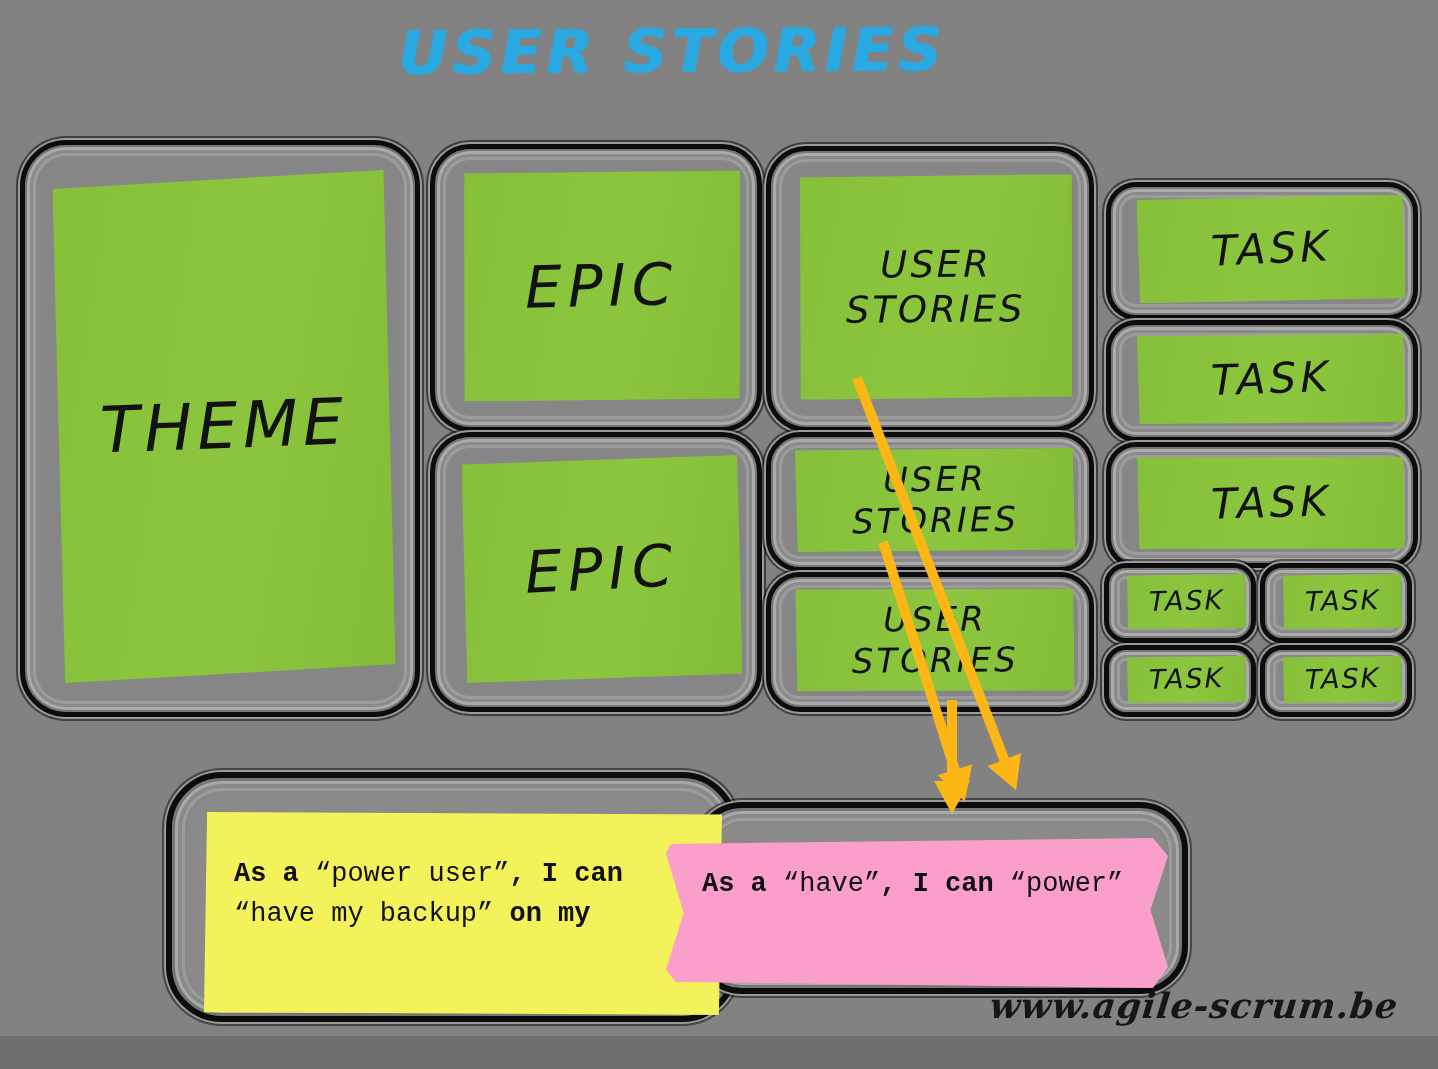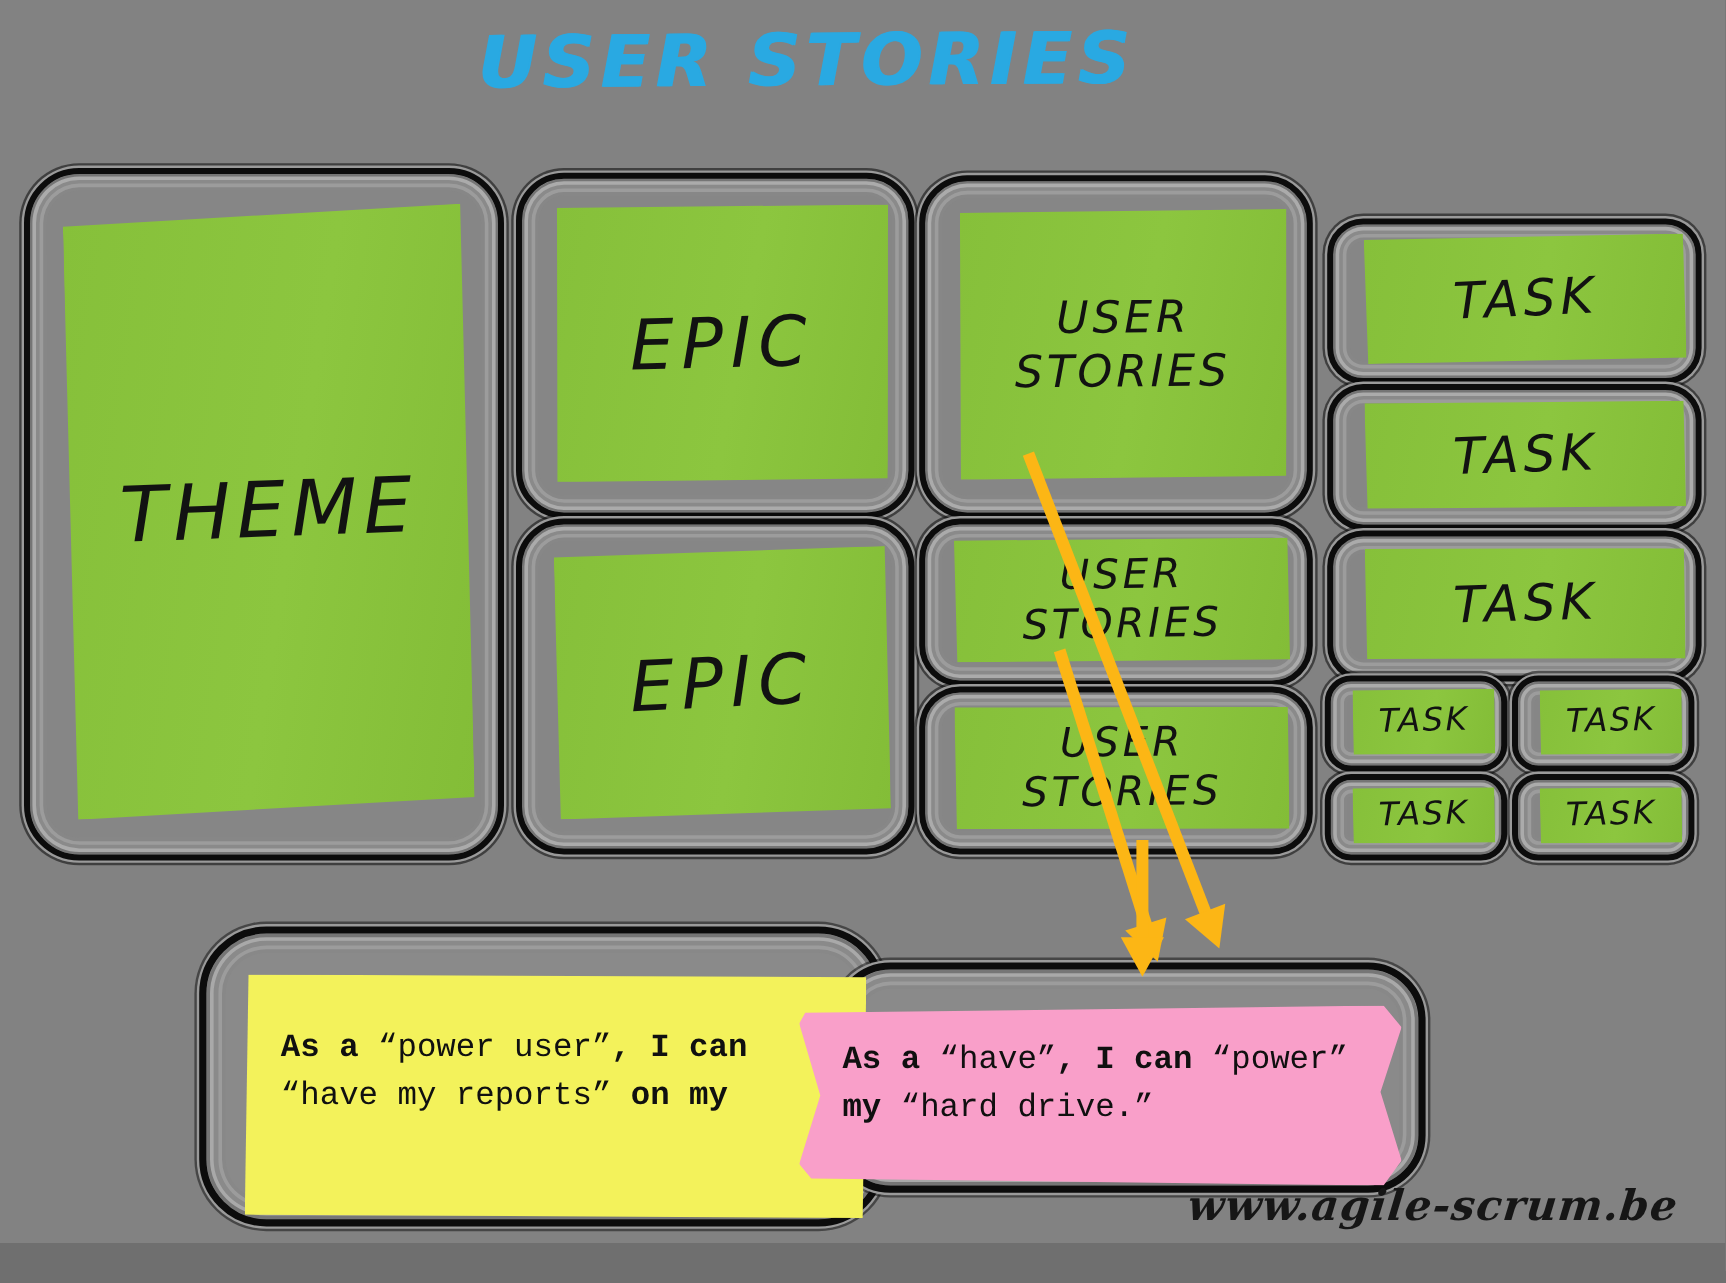--- a/index.html
+++ b/index.html
@@ -209,24 +209,23 @@
     <div class="head"></div>
   </div>
   <div class="arrow arrow3">
     <div class="shaft"></div>
     <div class="head"></div>
   </div>
 
   <div class="note note-yellow">
     <div class="note-text">
         <div class="note-line"><span class="b">As a </span><span>“power user”</span><span class="b">, I can</span></div>
-        <div class="note-line"><span>“have my reports”</span><span class="b"> on my</span></div>
+        <div class="note-line"><span>“have my backup”</span><span class="b"> on my</span></div>
       </div>
   </div>
   <div class="note note-pink">
     <div class="note-text">
         <div class="note-line"><span class="b">As a </span><span>“have”</span><span class="b">, I can </span><span>“power”</span></div>
-        <div class="note-line"><span class="b">my </span><span>“hard drive.”</span></div>
       </div>
   </div>
 
   <div class="watermark">www.agile-scrum.be</div>
 </div>
 
 </body></html>

